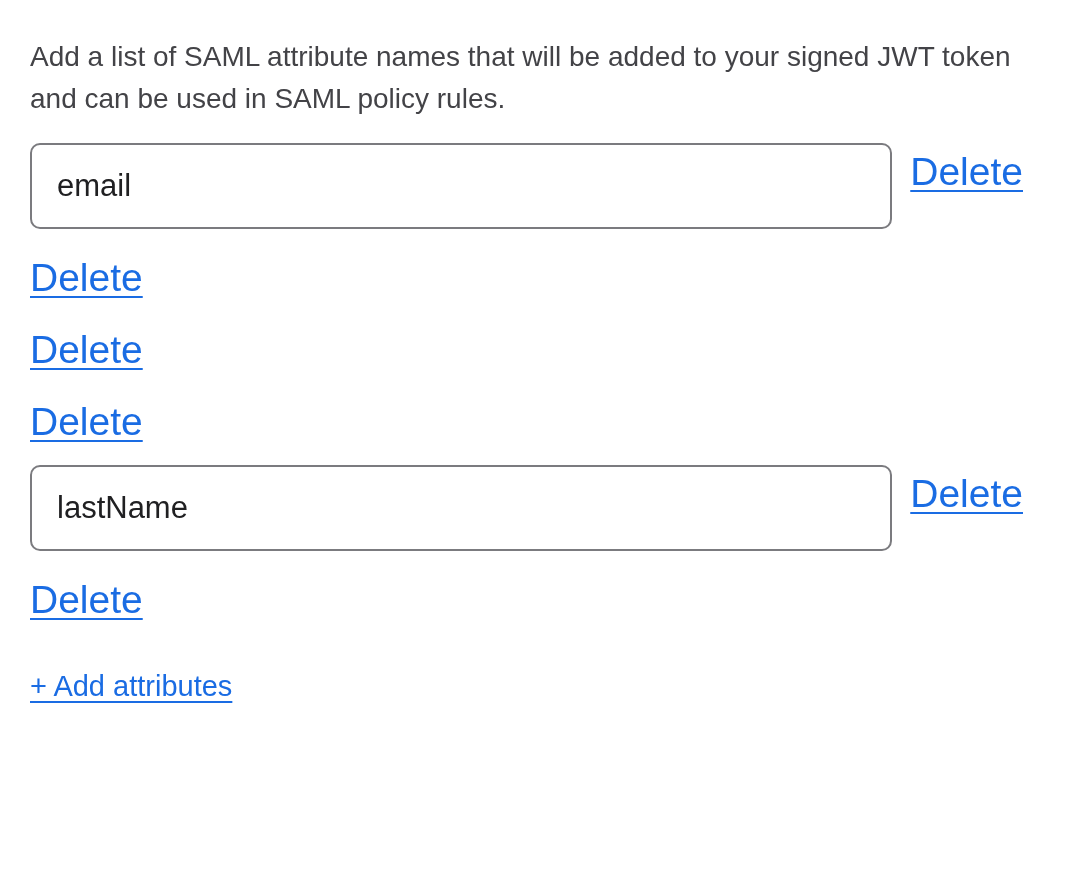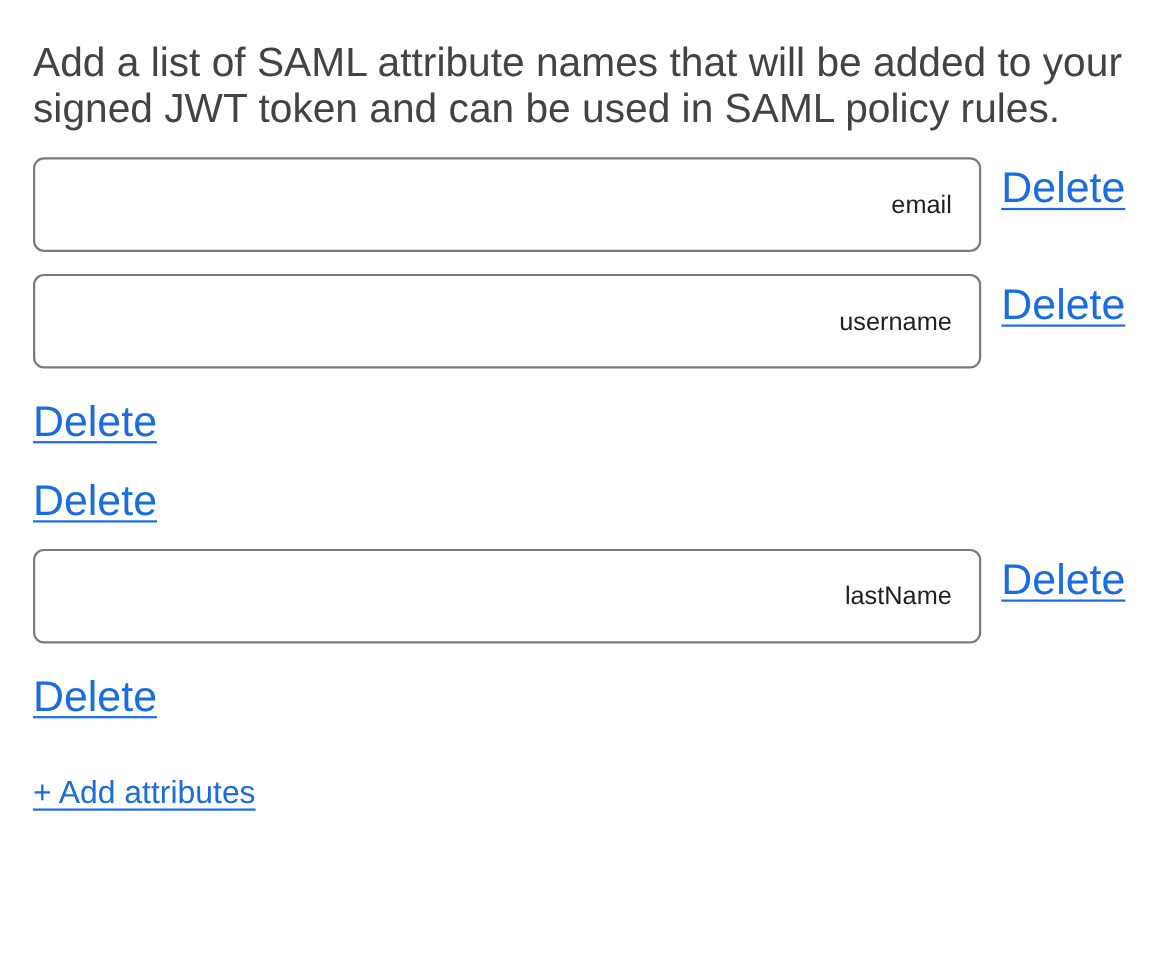--- a/index.html
+++ b/index.html
@@ -21,21 +21,21 @@
   }
   .section-title{
     font-size:33px;
     line-height:40px;
     font-weight:700;
     letter-spacing:-0.2px;
     color:var(--heading);
   }
   .section-description{
     margin-top:12px;
-    font-size:37px;
+    font-size:28px;
     line-height:42px;
     color:var(--body-text);
   }
   .attribute-list{
     margin-top:23px;
   }
   .attribute-row{
     display:flex;
     align-items:flex-start;
     gap:18px;
@@ -43,24 +43,23 @@
   }
   .attr-input{
     flex:1;
     min-width:0;
     height:86px;
     background:var(--bg);
     border:2px solid var(--input-border);
     border-radius:10px;
     padding:0 25px;
     font-family:"Liberation Sans", sans-serif;
-    font-size:23px;
+    font-size:31px;
     color:var(--input-text);
     outline:none;
-    text-align:right;
   }
   a.link{
     color:var(--link);
     text-decoration:underline;
     text-decoration-thickness:2px;
     text-underline-offset:5px;
     cursor:pointer;
   }
   .delete-link{
     flex-shrink:0;
@@ -82,21 +81,20 @@
 <div class="section">
 
   <p class="section-description">Add a list of SAML attribute names that will be added to your signed JWT token and can be used in SAML policy rules.</p>
 
   <div class="attribute-list" id="attribute-list">
       <div class="attribute-row">
         <input type="text" class="attr-input" value="email" style="">
         <a href="#" class="link delete-link">Delete</a>
       </div>
       <div class="attribute-row">
-        <input type="text" class="attr-input" value="username" style="">
         <a href="#" class="link delete-link">Delete</a>
       </div>
       <div class="attribute-row">
         <a href="#" class="link delete-link">Delete</a>
       </div>
       <div class="attribute-row">
         <a href="#" class="link delete-link">Delete</a>
       </div>
       <div class="attribute-row">
         <input type="text" class="attr-input" value="lastName" style="">

